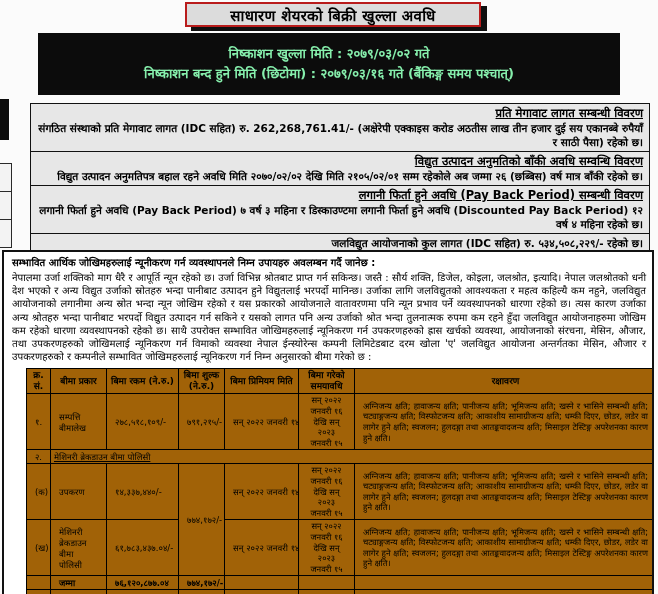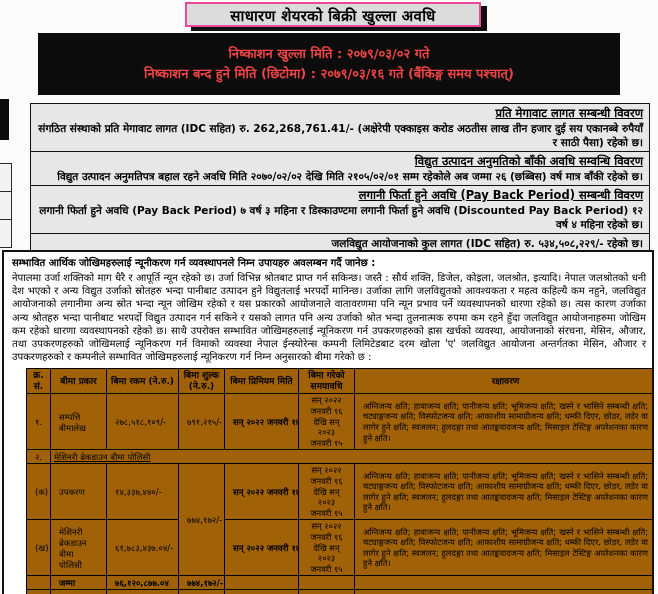--- a/index.html
+++ b/index.html
@@ -8,27 +8,27 @@
     background:#fbfbfb;color:#000;
     font-family:"DejaVu Sans",sans-serif;
   }
   .artifact-black{position:absolute;left:0;top:99px;width:9px;height:41px;background:#0c0c0c;}
   .artifact-strip{position:absolute;left:0;top:163px;width:11px;height:83px;background:#f3f3f3;border-top:1px solid #2a2a2a;border-right:1px solid #2a2a2a;border-bottom:1px solid #2a2a2a;}
   .artifact-strip div{height:27px;border-bottom:1px solid #2a2a2a;}
   .artifact-strip div:last-child{border-bottom:none;}
 
   .title-box{
     position:absolute;left:185px;top:2px;width:292px;height:21px;
-    background:#dcdcdc;border:2px solid #ec4899;box-shadow:6px 4px 0 #101010;
+    background:#dcdcdc;border:2px solid #b91c1c;box-shadow:6px 4px 0 #101010;
     display:flex;align-items:center;justify-content:center;
     font-weight:bold;font-size:15px;letter-spacing:.3px;
   }
   .banner{
     position:absolute;left:38px;top:33px;width:582px;height:62px;
-    background:#0c0c0c;color:#ef4444;font-weight:bold;
+    background:#0c0c0c;color:#86efac;font-weight:bold;
     display:flex;flex-direction:column;justify-content:center;text-align:center;
   }
   .banner div{font-size:13px;line-height:20px;}
 
   .info-panel{
     position:absolute;left:30px;top:103px;width:620px;
     background:#e7e7e7;border:1px solid #111;box-sizing:border-box;
   }
   .info-panel section{border-bottom:1px solid #111;text-align:right;padding:2px 6px;}
   .info-panel section:last-child{border-bottom:none;}
@@ -46,21 +46,21 @@
   table.ins{
     border-collapse:collapse;table-layout:fixed;margin-left:16px;width:630px;
     font-size:8.5px;background:#a16207;
   }
   table.ins th,table.ins td{border:1px solid #000;padding:1px 8px;vertical-align:middle;overflow:hidden;}
   table.ins thead th{font-weight:bold;font-size:9px;line-height:11px;text-align:center;padding:1px 2px;}
   td.c{text-align:center;}
   td.num{white-space:nowrap;}
   td.coverage{ text-align:justify;vertical-align:top;font-size:8.3px;line-height:10.6px;padding:1px 3px;}
   td.period{text-align:center;font-size:8.3px;line-height:10.6px;}
-  td.date{text-align:center;white-space:nowrap;font-weight:bold;}
+  td.date{text-align:center;white-space:nowrap;}
   tr.section-row td{padding:1px 3px;}
   .section-label{text-decoration:underline;}
   tr.total-row td{font-weight:bold;}
   tr.partial-row td{height:34px;}
 </style>
 </head>
 <body>
 
 <div class="artifact-black"></div>
 <div class="artifact-strip">

